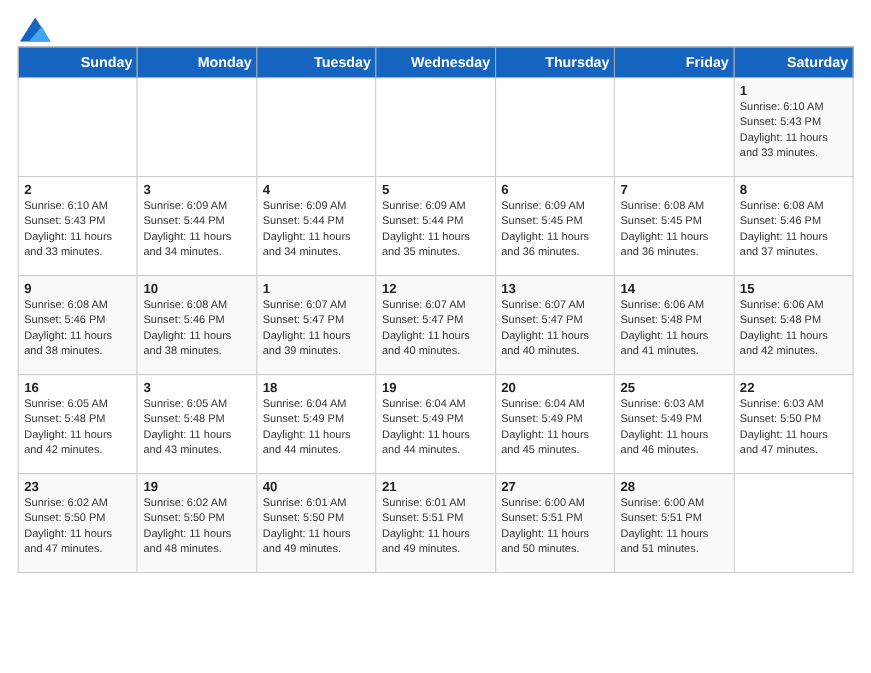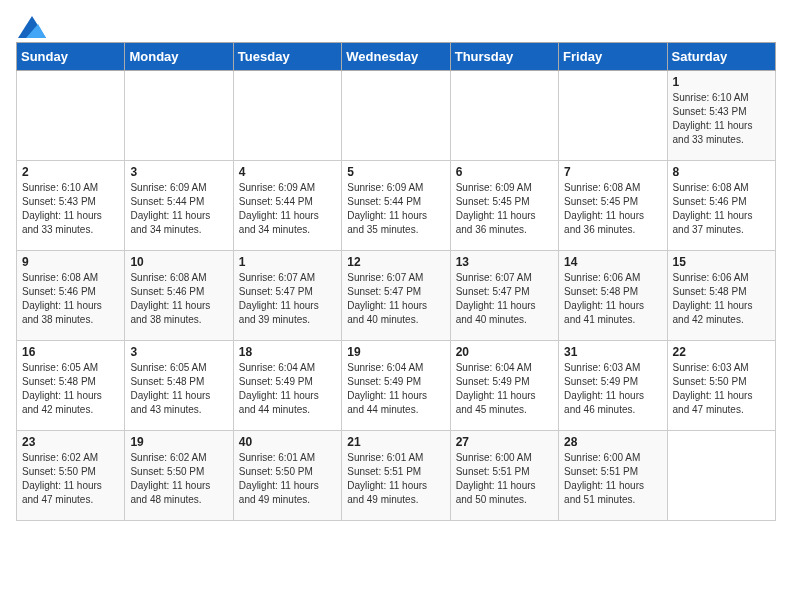--- a/index.html
+++ b/index.html
@@ -47,21 +47,21 @@
       width: 100%;
       border-collapse: collapse;
       table-layout: fixed;
     }
     thead tr th {
       background-color: #1565c0;
       color: #fff;
       font-size: 13px;
       font-weight: bold;
       padding: 6px 4px;
-      text-align: left;
+      text-align: right;
       border: 1px solid #aaa;
     }
     tbody tr td {
       border: 1px solid #ccc;
       vertical-align: top;
       padding: 4px 5px;
       height: 90px;
       font-size: 10.5px;
       color: #222;
       background: #fff;
@@ -266,21 +266,21 @@
 and 44 minutes.</div>
         </td>
         <td>
           <span class="day-number">20</span>
           <div class="day-info" style="white-space: pre-line;">Sunrise: 6:04 AM
 Sunset: 5:49 PM
 Daylight: 11 hours
 and 45 minutes.</div>
         </td>
         <td>
-          <span class="day-number">31</span>
+          <span class="day-number">25</span>
           <div class="day-info" style="white-space: pre-line;">Sunrise: 6:03 AM
 Sunset: 5:49 PM
 Daylight: 11 hours
 and 46 minutes.</div>
         </td>
         <td>
           <span class="day-number">22</span>
           <div class="day-info" style="white-space: pre-line;">Sunrise: 6:03 AM
 Sunset: 5:50 PM
 Daylight: 11 hours

